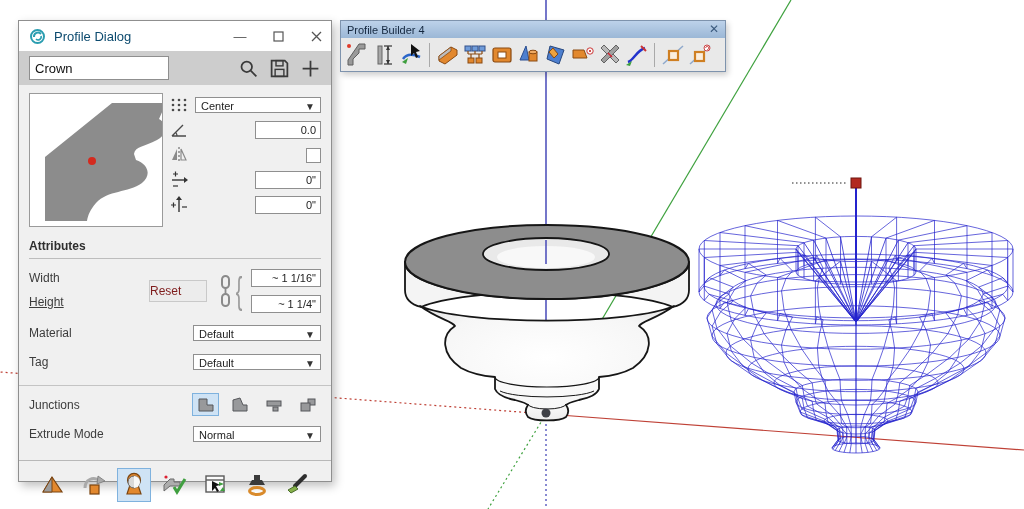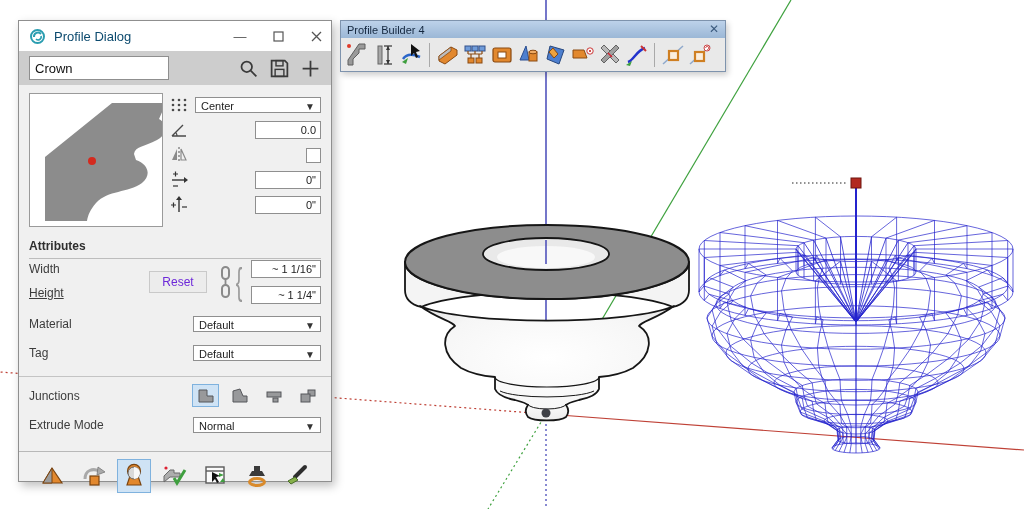--- a/index.html
+++ b/index.html
@@ -22,26 +22,26 @@
   .ctrl-col{flex:1;display:flex;flex-direction:column;gap:5px;padding-top:2px;}
   .ctrl-row{display:flex;align-items:center;gap:6px;height:20px;}
   .cicon{width:20px;height:20px;flex:none;}
   .dd{flex:1;height:16px;background:#fff;border:1px solid #8f8f8f;display:flex;align-items:flex-end;
       padding:0 5px;font-size:11px;color:#222;box-sizing:border-box;}
   .dd .chev{margin-left:auto;font-size:10px;color:#333;}
   .numfield{width:66px;height:18px;border:1px solid #8f8f8f;background:#fff;text-align:right;font-size:11px;
       padding:0 4px;margin-left:auto;font-family:inherit;color:#222;box-sizing:border-box;}
   .cb{width:13px;height:13px;border:1px solid #8f8f8f;background:#fff;margin-left:auto;}
   .attr-head{font-weight:bold;margin-top:12px;padding-bottom:5px;border-bottom:1px solid #bdbdbd;color:#2e2e2e;}
-  .size-grid{display:flex;}
+  .size-grid{display:flex;margin-top:9px;}
   .sg-left{flex:1;position:relative;height:46px;}
   .sg-left .lab1{position:absolute;left:0;top:3px;}
   .sg-left .lab2{position:absolute;left:0;bottom:5px;text-decoration:underline;}
   .reset{position:absolute;right:12px;top:12px;width:58px;height:22px;background:#ececec;border:1px solid #c9c9c9;
-      color:#6d28d9;font-size:12px;text-align:center;line-height:20px;box-sizing:border-box;}
+      color:#7f1d1d;font-size:12px;text-align:left;line-height:20px;box-sizing:border-box;}
   .sg-chain{width:32px;display:flex;align-items:center;justify-content:flex-start;gap:1px;}
   .brace{font-size:36px;color:#9a9a9a;font-weight:400;transform:scaleX(.55);line-height:46px;}
   .sg-fields{width:70px;display:flex;flex-direction:column;justify-content:space-between;height:44px;padding:1px 0;}
   .sg-fields .numfield{margin-left:0;width:70px;}
   .kv-row{display:flex;align-items:center;margin-top:8px;height:21px;}
   .kv-row .lab{flex:1;}
   .kv-row .dd{flex:none;width:128px;}
   .hrline{border-top:1px solid #c4c4c4;margin:13px -10px 0 -10px;}
   .jbtns{display:flex;}
   .jbtn{width:27px;height:23px;display:flex;align-items:center;justify-content:center;margin-left:7px;

